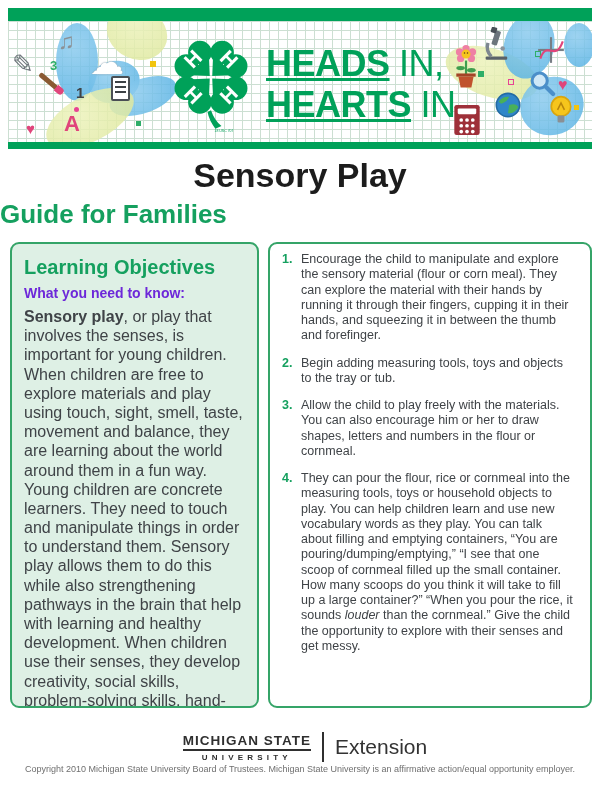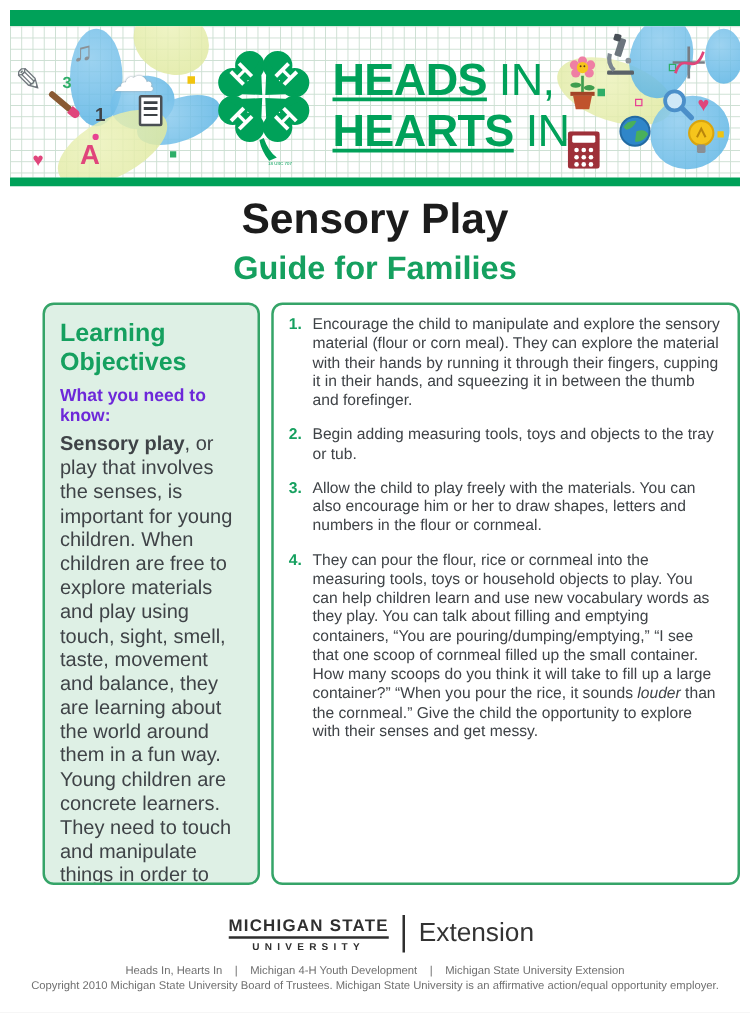--- a/index.html
+++ b/index.html
@@ -32,26 +32,26 @@
 
   
   .clover { position:absolute; left:155px; top:8px; }
   .wordmark { position:absolute; left:258px; top:22px; color:#00A159; letter-spacing:-.5px; }
   .wordmark .line { font-size:36px; line-height:41px; white-space:nowrap; }
   .wm-bold { font-weight:800;text-decoration:underline; }
   .wm-light { font-weight:400; }
 
   
   .title { position:absolute; top:156px; width:100%; text-align:center; font-size:34px; font-weight:800; color:#1c1c1c; }
-  .subtitle { position:absolute; top:199px; width:100%; text-align:center; font-size:26px; font-weight:800; color:#15A05F; }
+  .subtitle { position:absolute; top:199px; width:100%; font-size:26px; font-weight:800; color:#15A05F; }
 
   
   .columns { position:absolute; left:10px; top:242px; width:582px; height:466px; display:flex; gap:9px; }
   .box { border:2px solid #35A468; border-radius:9px; height:466px; overflow:hidden; }
-  .learn-box { width:174px; background:#DEF0E5; padding:10px 12px;margin-left:24px; }
+  .learn-box { width:249px; background:#DEF0E5; padding:10px 12px; }
   .inst-box  { flex:1; background:#fff; padding:8px 14px 10px 12px; }
   .box h3 { font-size:20px; font-weight:800; color:#15A05F; margin:2px 0 6px 0; }
   .learn-box h4 { font-size:14px; font-weight:800; color:#6d28d9; margin:6px 0 6px 0; }
   .learn-box p { font-size:16px; line-height:1.2; color:#3f4347; }
   .inst-list { }
   .inst-item { display:flex; margin:0 0 12px 0; }
   .inst-num { width:19px; flex:0 0 19px; font-size:12.5px; font-weight:800; color:#15A05F; }
   .inst-text { flex:1; font-size:12.5px; line-height:1.22; color:#3f4347; }
 
   
@@ -259,17 +259,16 @@
 
   <div class="footer">
     <div class="msu-row">
       <div class="msu-wordmark">
         <div class="msu1">MICHIGAN STATE</div>
         <div class="msu2">UNIVERSITY</div>
       </div>
       <div class="msu-div"></div>
       <div class="msu-ext">Extension</div>
     </div>
-    <div class="credit">Heads In, Hearts In    |    Michigan 4-H Youth Development    |    Michigan State University Extension</div>
     <div class="copyright">Copyright 2010 Michigan State University Board of Trustees. Michigan State University is an affirmative action/equal opportunity employer.</div>
   </div>
 
 </div>
 
 </body></html>

